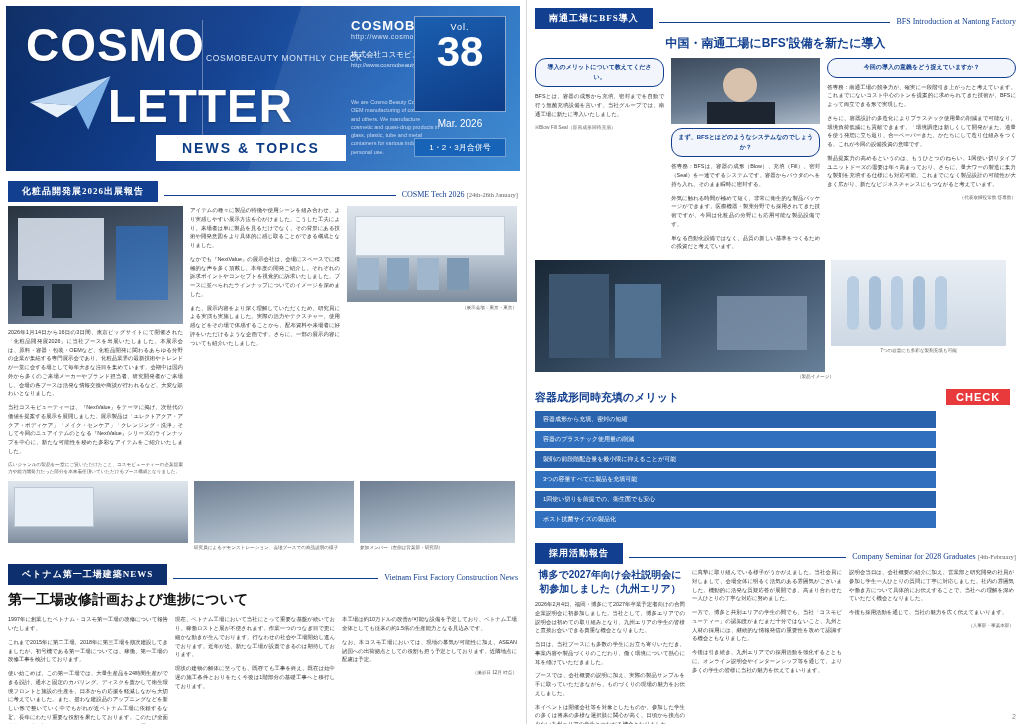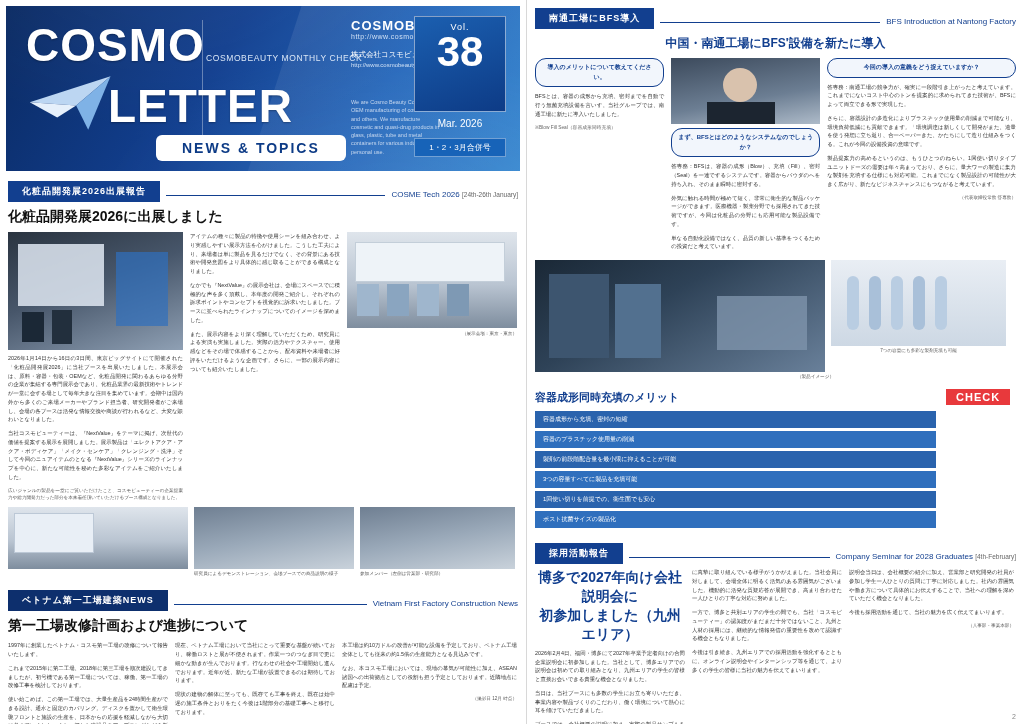--- a/index.html
+++ b/index.html
@@ -44,24 +44,24 @@
   .mh-desc { position:absolute; left:345px; top:92px; width:90px; color:#c7d8ef; font-size:5.5px; line-height:1.5; }
   .vol-badge { position:absolute; right:14px; top:10px; width:92px; height:96px;
     background:linear-gradient(160deg,#1b5fb0,#0d3b86); border:1px solid rgba(255,255,255,.5);
     color:#fff; text-align:center; padding-top:5px; }
   .vol-badge .v { font-size:9px; letter-spacing:1px; }
   .vol-badge .num { font-size:42px; font-weight:bold; line-height:.95; }
   .vol-date { position:absolute; right:14px; top:112px; width:92px; text-align:center; color:#fff; font-size:10px; }
   .vol-issue { position:absolute; right:14px; top:132px; width:92px; text-align:center;
     background:#1763b8; color:#fff; font-size:8px; padding:3px 0; border:1px solid rgba(255,255,255,.4); }
   .news-topics { position:absolute; left:150px; bottom:10px; background:#fff; color:#0d3b86;
-    font-size:14px; font-weight:bold; letter-spacing:2px; padding:5px 26px;border-radius:6px; }
+    font-size:14px; font-weight:bold; letter-spacing:2px; padding:5px 26px; }
 
   
-  .sec-head { display:flex; align-items:flex-end; margin:10px 8px 4px 8px; }
+  .sec-head { display:flex; align-items:flex-end; margin:10px 8px 4px 8px;font-family:Liberation Serif, serif; }
   .sec-tag { background:#123f8f; color:#fff; font-size:9px; font-weight:bold; padding:4px 14px; letter-spacing:1px; }
   .sec-tag.dark { background:#0d2f6d; }
   .sec-line { flex:1; border-bottom:1px solid #123f8f; margin:0 0 6px 6px; }
   .sec-en { font-size:8px; color:#123f8f; margin-left:6px; padding-bottom:3px; white-space:nowrap; }
   .sec-en .sm { font-size:6.5px; color:#666; }
 
   .headline { font-size:14px; font-weight:bold; color:#111; margin:6px 8px 6px 8px; }
   .headline.blue { color:#123f8f;text-align:center; }
 
   .cols { display:flex; gap:7px; margin:0 8px; }
@@ -139,21 +139,20 @@
     </div>
 
     <div class="sec-head">
       <span class="sec-tag">化粧品開発展2026出展報告</span>
       <span class="sec-line"></span>
       <span class="sec-en">
         <span>COSME Tech 2026</span>
         <span class="sm">[24th-26th January]</span>
       </span>
     </div>
-    <div class="headline">化粧品開発展2026に出展しました</div>
 
     <div class="cols">
       <div class="col" style="width:175px;">
         <div class="photo ph-booth" style="height:118px;margin-bottom:4px;">
           <div style="position:absolute;left:10px;top:12px;width:86px;height:62px;background:#dfe8f2;opacity:.85"></div>
           <div style="position:absolute;left:108px;top:20px;width:52px;height:74px;background:#2f6fbd;opacity:.7"></div>
           <div style="position:absolute;left:14px;bottom:8px;width:22px;height:30px;background:#1b2836"></div>
           <div style="position:absolute;left:44px;bottom:6px;width:20px;height:34px;background:#222f3d"></div>
         </div>
         <p>2026年1月14日から16日の3日間、東京ビッグサイトにて開催された「化粧品開発展2026」に当社ブースを出展いたしました。本展示会は、原料・容器・包装・OEMなど、化粧品開発に関わるあらゆる分野の企業が集結する専門展示会であり、化粧品業界の最新技術やトレンドが一堂に会する場として毎年大きな注目を集めています。会期中は国内外から多くのご来場メーカーやブランド担当者、研究開発者がご来場し、会場の各ブースは活発な情報交換や商談が行われるなど、大変な賑わいとなりました。</p>
@@ -295,21 +294,21 @@
       <span class="sec-tag">採用活動報告</span>
       <span class="sec-line"></span>
       <span class="sec-en">
         <span>Company Seminar for 2028 Graduates</span>
         <span class="sm">[4th-February]</span>
       </span>
     </div>
 
     <div class="cols" style="margin-top:4px;">
       <div class="col" style="width:150px;">
-        <div class="headline blue" style="margin:0 0 5px 0;font-size:14px;line-height:1.35;">
+        <div class="headline blue" style="margin:0 0 5px 0;font-size:10px;line-height:1.35;">
           <span>博多で2027年向け会社説明会に</span><br>
           <span>初参加しました（九州エリア）</span>
         </div>
         <p>2026年2月4日、福岡・博多にて2027年卒業予定者向けの合同企業説明会に初参加しました。当社として、博多エリアでの説明会は初めての取り組みとなり、九州エリアの学生の皆様と直接お会いできる貴重な機会となりました。</p>
         <p>当日は、当社ブースにも多数の学生にお立ち寄りいただき、事業内容や製品づくりのこだわり、働く環境について熱心に耳を傾けていただきました。</p>
         <p>ブースでは、会社概要の説明に加え、実際の製品サンプルを手に取っていただきながら、ものづくりの現場の魅力をお伝えしました。</p>
         <p>本イベントは開催会社等を対象としたものか、参加した学生の多くは将来の多様な選択肢に関心が高く、日頃から接点の少ない九州エリアの学生とつながる機会となりました。</p>
       </div>
       <div class="col" style="width:150px;">
         <p>に真摯に取り組んでいる様子がうかがえました。当社会員に対しまして、会場全体に明るく活気のある雰囲気がございました。機動的に活発な質疑応答が展開でき、高まり合わせた一人ひとりの丁寧な対応に努めました。</p>

